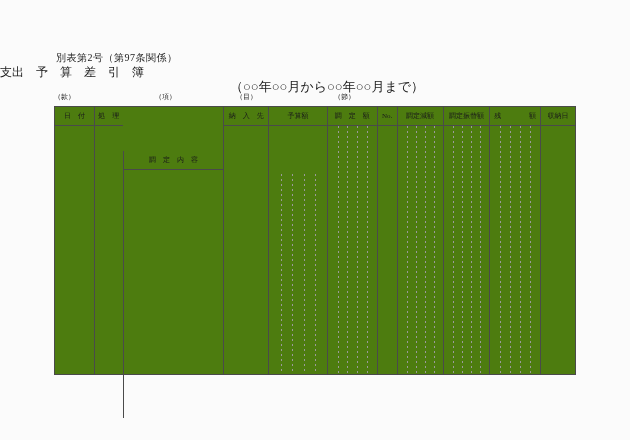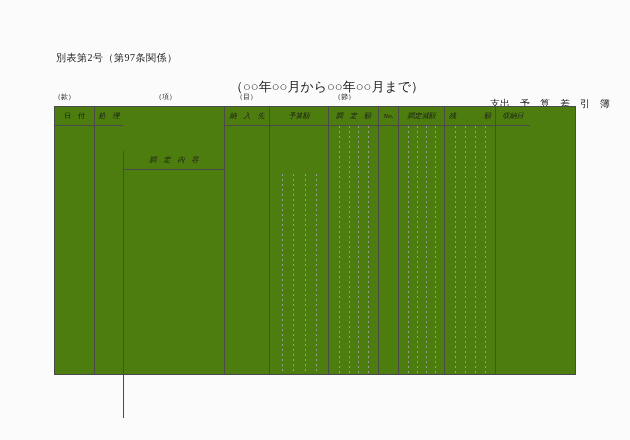--- a/index.html
+++ b/index.html
@@ -12,22 +12,22 @@
     overflow:hidden;
   }
   .abs{position:absolute;}
   .form-no{
     left:56px;top:53px;
     font-size:10px;line-height:9px;
     letter-spacing:0.5px;
   }
   .title-wrap{
     left:0;top:67px;width:610px;
-    text-align:right;
-    font-size:10px;line-height:11px;margin-top:31px;
+    text-align:left;
+    font-size:12px;line-height:11px;
   }
   .period-wrap{
     left:0;top:82px;width:614px;
     text-align:center;
     font-size:13px;line-height:9px;padding-left:20px;
   }
   .cat-label{
     top:93px;
     font-size:7px;line-height:9px;
   }
@@ -42,21 +42,21 @@
     display:flex;
     border:1px solid #4a4a4a;
     box-sizing:border-box;
     background:#4d7c0f;
   }
   .col{
     box-sizing:border-box;
     display:flex;flex-direction:column;
     height:100%;
   }
-  .col + .col{border-left:1px solid #4a4a4a;font-style:italic;}
+  .col + .col{border-left:1px solid #4a4a4a;}
   .hcell{
     box-sizing:border-box;
     height:19px;
     border-bottom:1px solid #4a4a4a;
     font-size:7px;
     line-height:18px;
     text-align:center;
     white-space:nowrap;
     overflow:hidden;
     color:#1a1a1a;
@@ -149,20 +149,29 @@
   <div class="col c7">
     <div class="hcell">調定減額</div>
     <div class="bcell">
       <i class="dg dg1"></i>
       <i class="dg dg2"></i>
       <i class="dg dg3"></i>
       <i class="dg dg4"></i>
     </div>
   </div>
 
+  <div class="col c8">
+    <div class="hcell">調定振替額</div>
+    <div class="bcell">
+      <i class="dg dg1"></i>
+      <i class="dg dg2"></i>
+      <i class="dg dg3"></i>
+      <i class="dg dg4"></i>
+    </div>
+  </div>
 
   <div class="col c9">
     <div class="hcell justify">残額</div>
     <div class="bcell">
       <i class="dg dg1"></i>
       <i class="dg dg2"></i>
       <i class="dg dg3"></i>
       <i class="dg dg4"></i>
     </div>
   </div>

